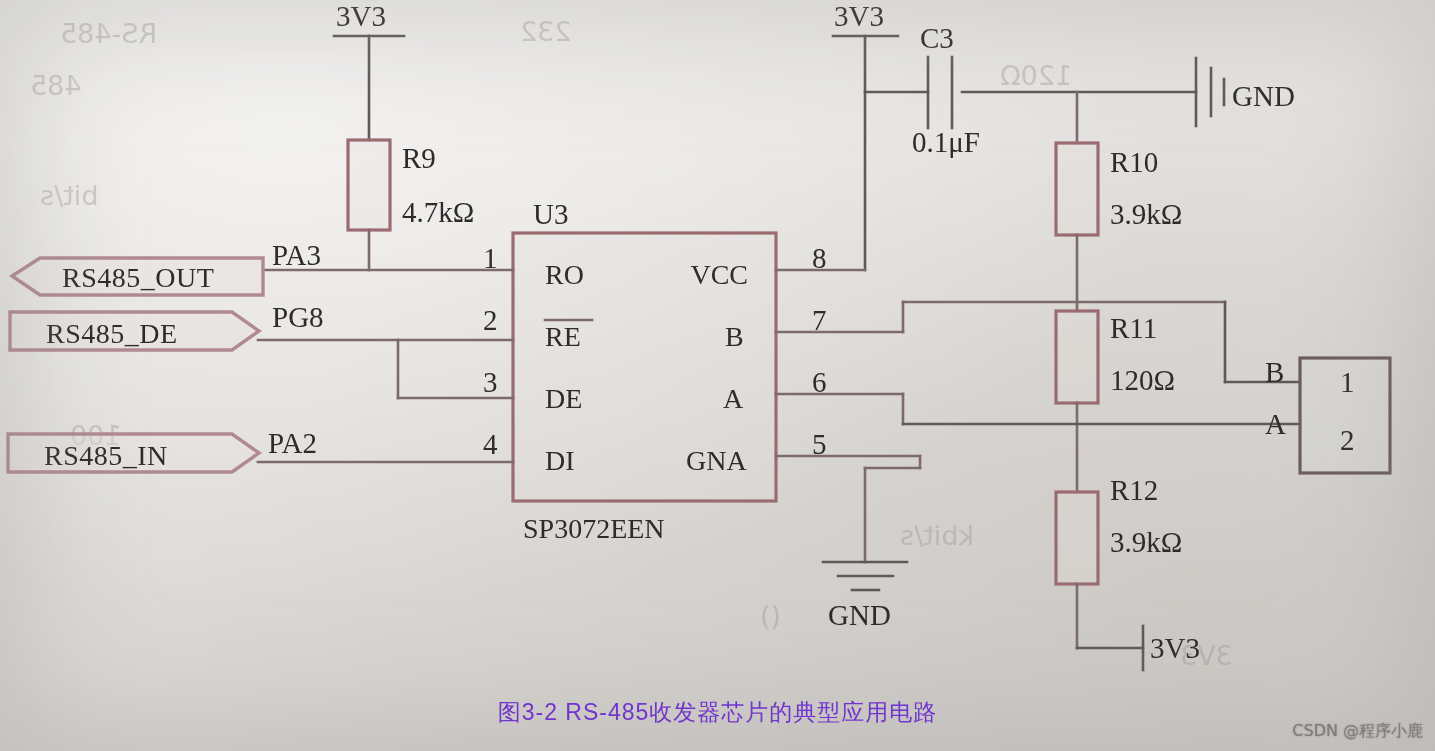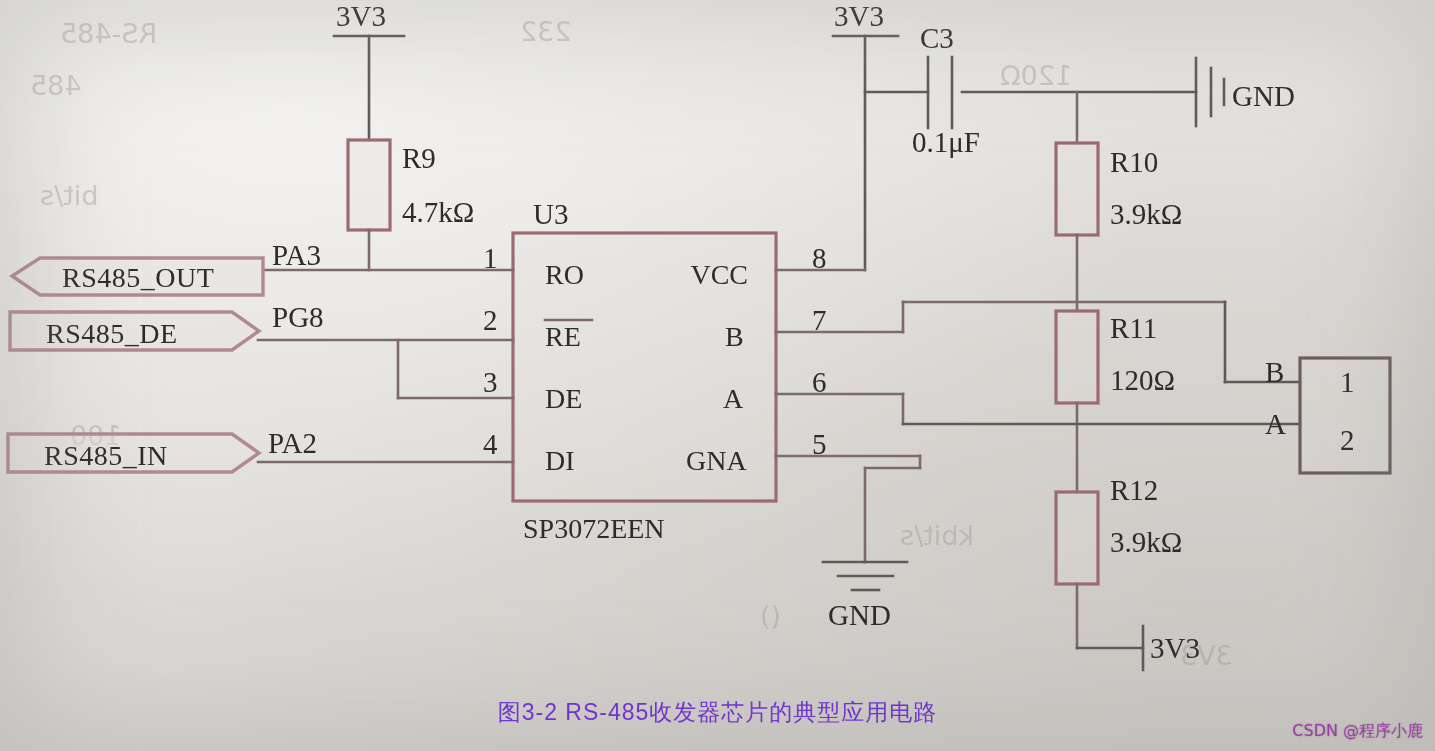--- a/index.html
+++ b/index.html
@@ -37,21 +37,21 @@
   .flagtxt{font-size:28px;letter-spacing:.5px;}
   .part{font-size:28px;}
   .cap{
     position:absolute;left:0;right:0;top:697px;text-align:center;
     font-family:Liberation Sans, sans-serif;
     font-size:23px;color:#6d28d9;letter-spacing:1px;
   }
   .mark{
     position:absolute;right:12px;bottom:9px;
     font-family:"DejaVu Sans", sans-serif;
-    font-size:16px;color:#a21caf;opacity:.92;
+    font-size:16px;color:#737373;opacity:.92;
     text-shadow:0 0 2px rgba(60,58,56,.55);
   }
   .vign{position:absolute;inset:0;pointer-events:none;
     box-shadow:inset 0 0 120px 26px rgba(150,146,142,.30);}
 </style>
 </head>
 <body>
 
 <div id="sheet"></div>
 

